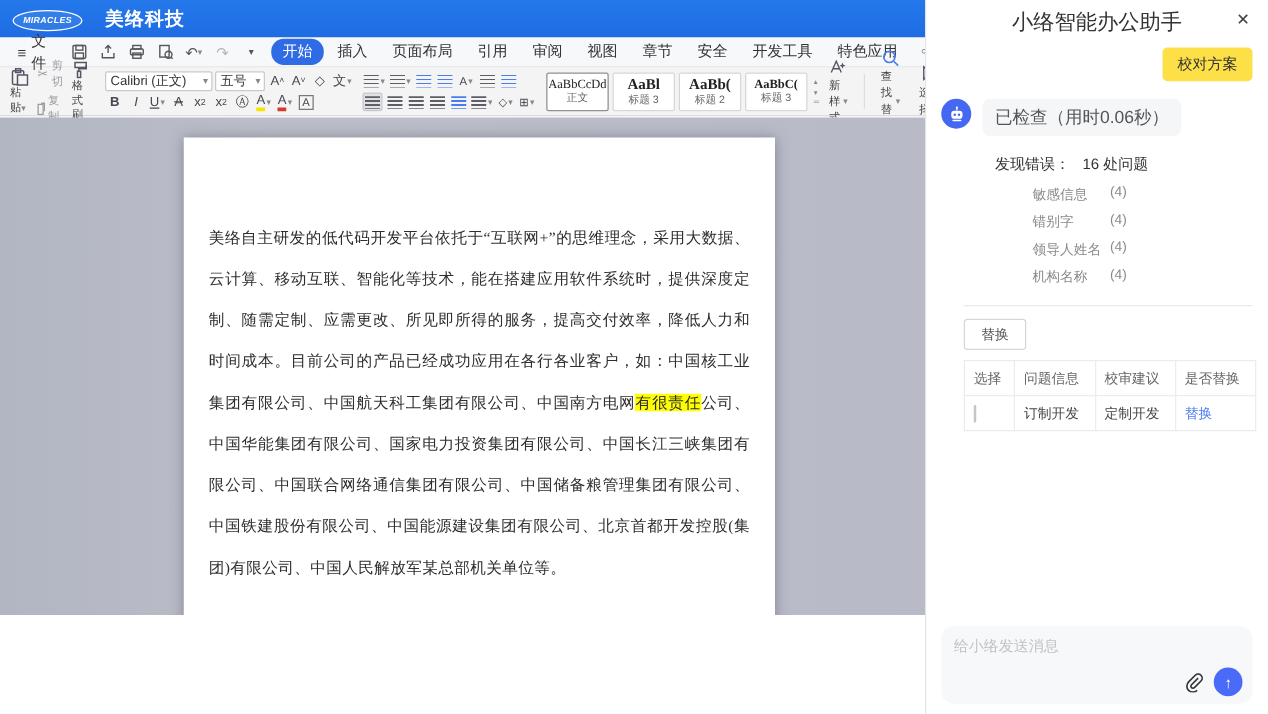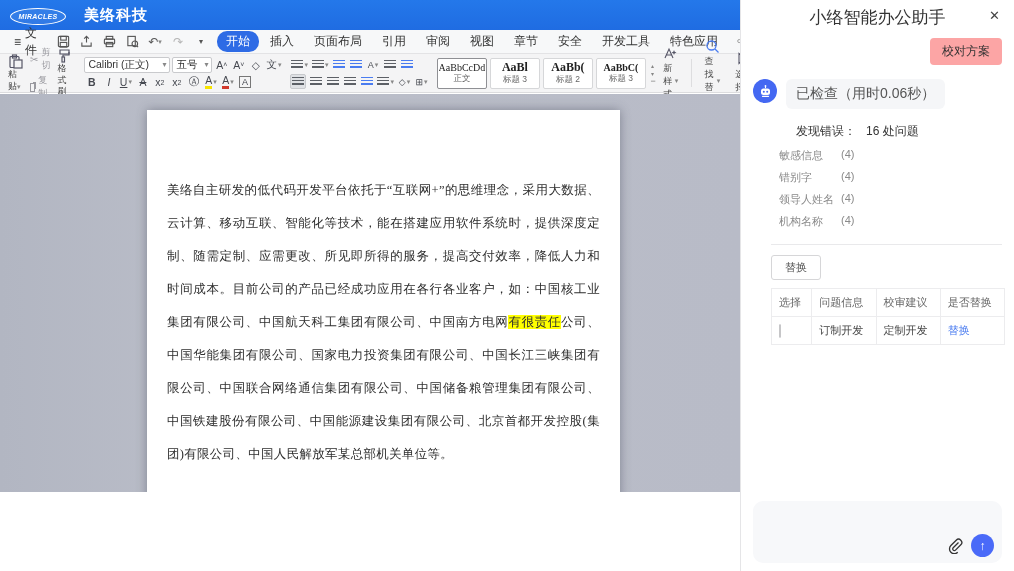--- a/index.html
+++ b/index.html
@@ -67,28 +67,28 @@
   .doc { padding:64px 20px 0 20px; font-size:12.5px; line-height:33px; color:#2e2e2e; text-align:justify; font-family:"Liberation Serif",serif; letter-spacing:.3px; }
   .doc p.ind { text-indent:2em; margin-top:33px; }
   .hl { background:#ffff00; }
 
   
   .panel { position:absolute; left:740px; top:0; width:274px; height:571px; background:#fff; border-left:1px solid #e5e5e7; }
   .panel-head { position:relative; height:34px; display:flex; align-items:center; justify-content:center; }
   .panel-title { font-size:17px; color:#333; }
   .close-btn { position:absolute; right:14px; top:8px; font-size:13px; color:#444; cursor:pointer; }
   .plan-row { display:flex; justify-content:flex-end; padding:4px 12px 10px; }
-  .plan-btn { background:#fca5a5; color:#333; font-size:12px; padding:5px 12px; border-radius:4px; cursor:pointer; }
+  .plan-btn { background:#fde047; color:#333; font-size:12px; padding:5px 12px; border-radius:4px; cursor:pointer; }
   .msg-row { display:flex; align-items:flex-start; gap:9px; padding:4px 12px 0; }
   .avatar { width:24px; height:24px; border-radius:50%; background:#4468f2; flex:none; display:flex; align-items:center; justify-content:center; }
   .avatar svg { width:15px; height:15px; }
   .chip { background:#f5f6f8; border-radius:6px; font-size:14px; color:#555; padding:6px 10px; }
   .errors-line { display:flex; gap:10px; font-size:12px; color:#333; padding:14px 0 4px 55px; }
   .errors-line .val { font-weight:normal; }
-  .cat-list { padding-left:38px; }
+  .cat-list { padding-left:85px; }
   .cat-row { display:flex; font-size:11px; color:#8a8a8a; padding:3.5px 0; }
   .cat-row .cl { width:62px; }
   .cat-row .cc { color:#8a8a8a; }
   .divider { height:1px; background:#e9e9eb; margin:12px 12px 0 30px; }
   .replace-btn-row { padding:10px 0 8px 30px; }
   .replace-btn { display:inline-block; border:1px solid #d6d6d8; border-radius:3px; background:#fff; font-size:11px; color:#555; padding:4px 13px; cursor:pointer; }
   .issue-table { margin-left:30px; margin-right:10px; border-collapse:collapse; width:234px; font-size:11px; }
   .issue-table th { font-weight:normal; color:#666; text-align:left; }
   .issue-table th,.issue-table td { border:1px solid #ececee; padding:6px 7px; }
   .issue-table td { color:#444; }
@@ -454,20 +454,21 @@
       <tbody>
         <tr>
           <td><span class="cbx"></span></td>
           <td>订制开发</td>
           <td>定制开发</td>
           <td><span class="rep-link">替换</span></td>
         </tr>
       </tbody>
     </table>
     <div class="chat-box">
+      <textarea class="chat-input" placeholder="给小络发送消息" style=""></textarea>
       <div class="chat-actions">
         <svg class="clip" viewBox="0 0 16 16" fill="none" stroke="#333" stroke-width="1.3">
             <path d="M11.5 4.5 6.2 9.8a1.6 1.6 0 0 0 2.3 2.3l5.3-5.3a3.2 3.2 0 0 0-4.6-4.6L3.9 7.5a4.8 4.8 0 0 0 6.8 6.8"></path>
           </svg>
         <span class="send-btn">
             <span>↑</span>
           </span>
       </div>
     </div>
   </div>

